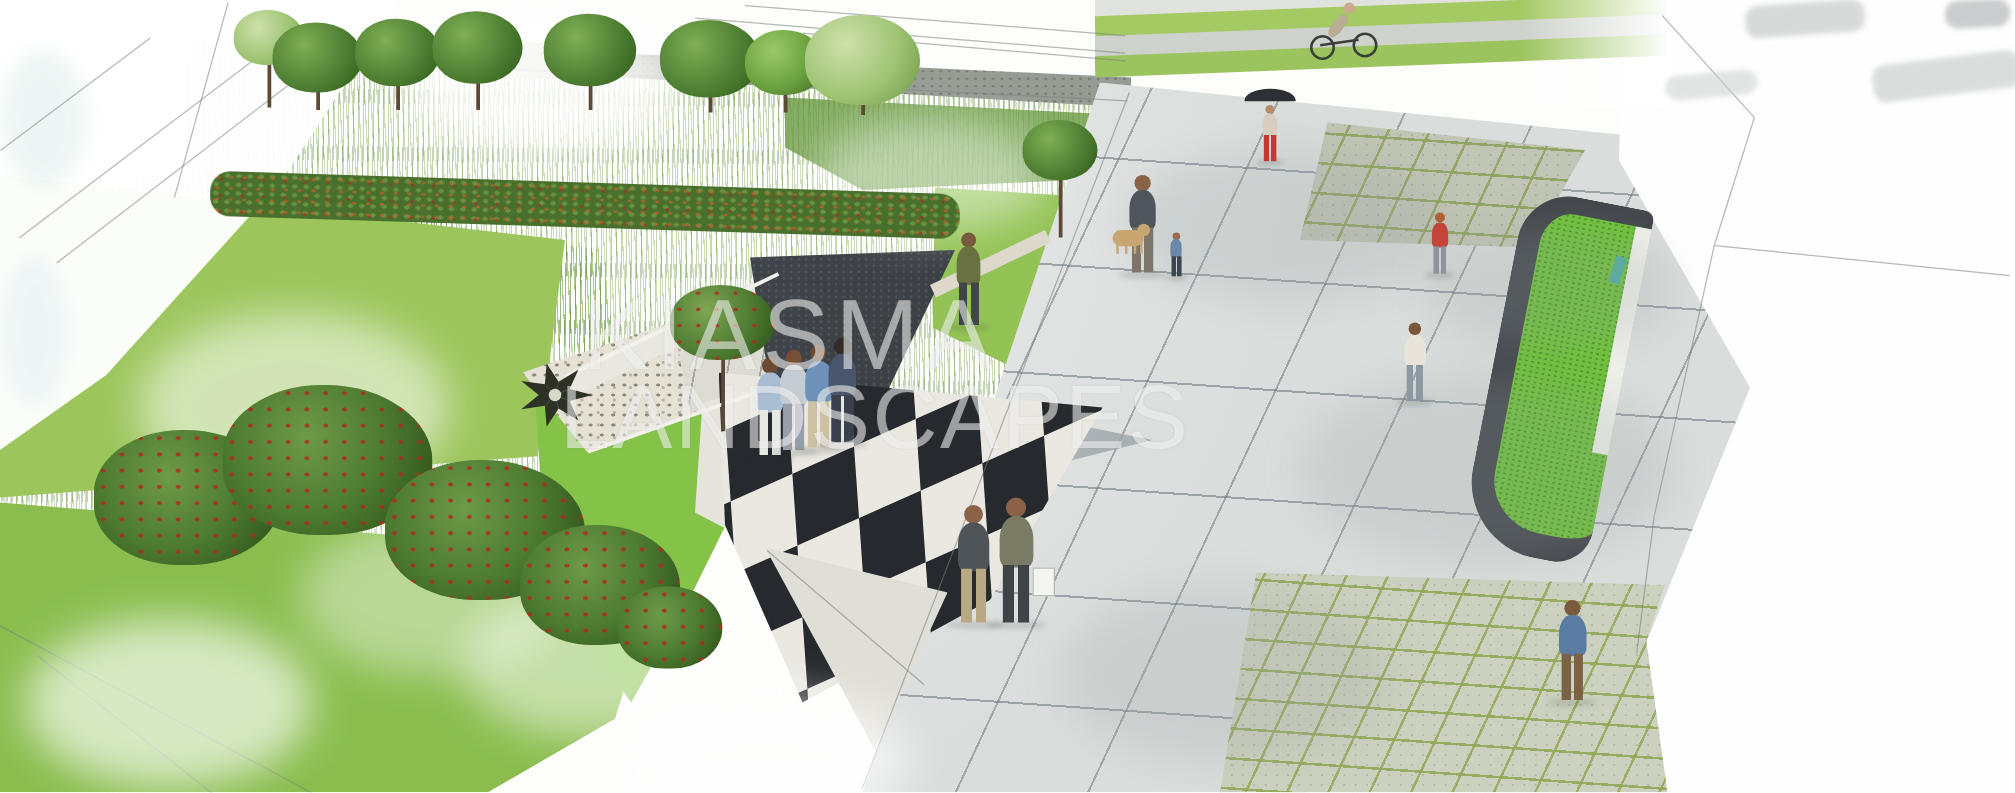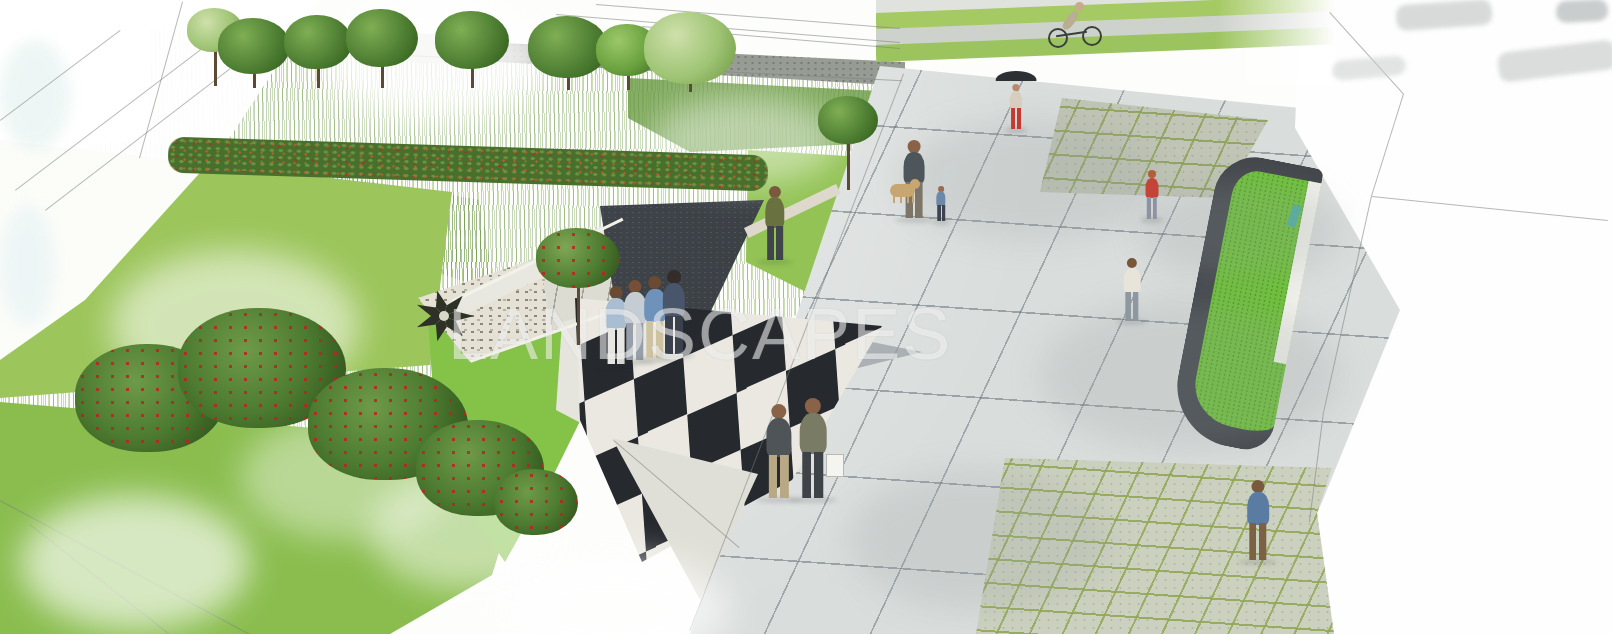--- a/index.html
+++ b/index.html
@@ -319,14 +319,15 @@
       </div>
       <div style="left: 1046px; top: 2px; width: 60px; height: 50px;">
         <div style="left: 2px; top: 26px; width: 20px; height: 20px; border: 2.5px solid rgb(58, 63, 58); border-radius: 50%;"></div>
         <div style="left: 36px; top: 24px; width: 20px; height: 20px; border: 2.5px solid rgb(58, 63, 58); border-radius: 50%;"></div>
         <div style="left: 9.6px; top: 31px; width: 31.2px; height: 2px; background: rgb(58, 63, 58); transform: rotate(-8deg);"></div>
         <div style="left: 20.4px; top: 8px; width: 9px; height: 21px; background: rgb(185, 173, 147); border-radius: 40%; transform: rotate(38deg);"></div>
         <div style="left: 28.8px; top: 0px; width: 9px; height: 9px; background: rgb(202, 169, 140); border-radius: 50%;"></div>
       </div>
     </div>
 
+  <div id="wm1" class="wm">KIASMA</div>
   <div id="wm2" class="wm">LANDSCAPES</div>
 </div>
 
 </body></html>

